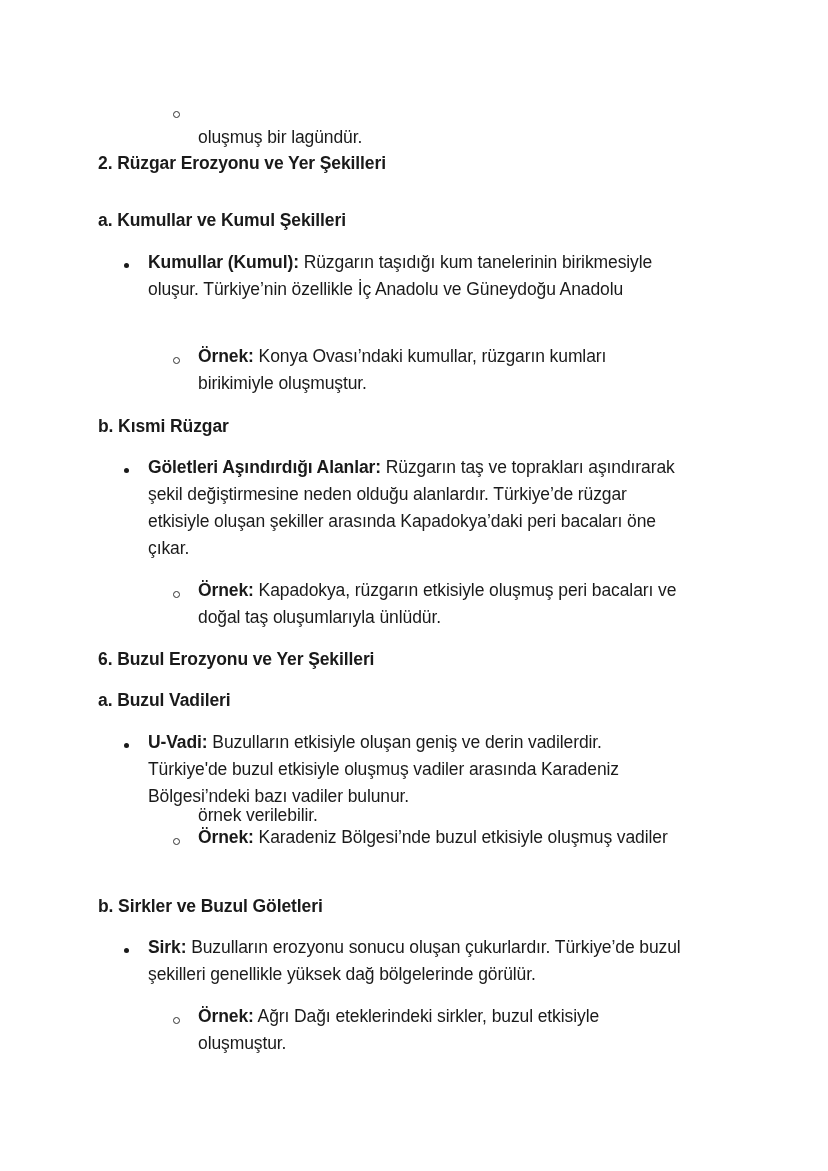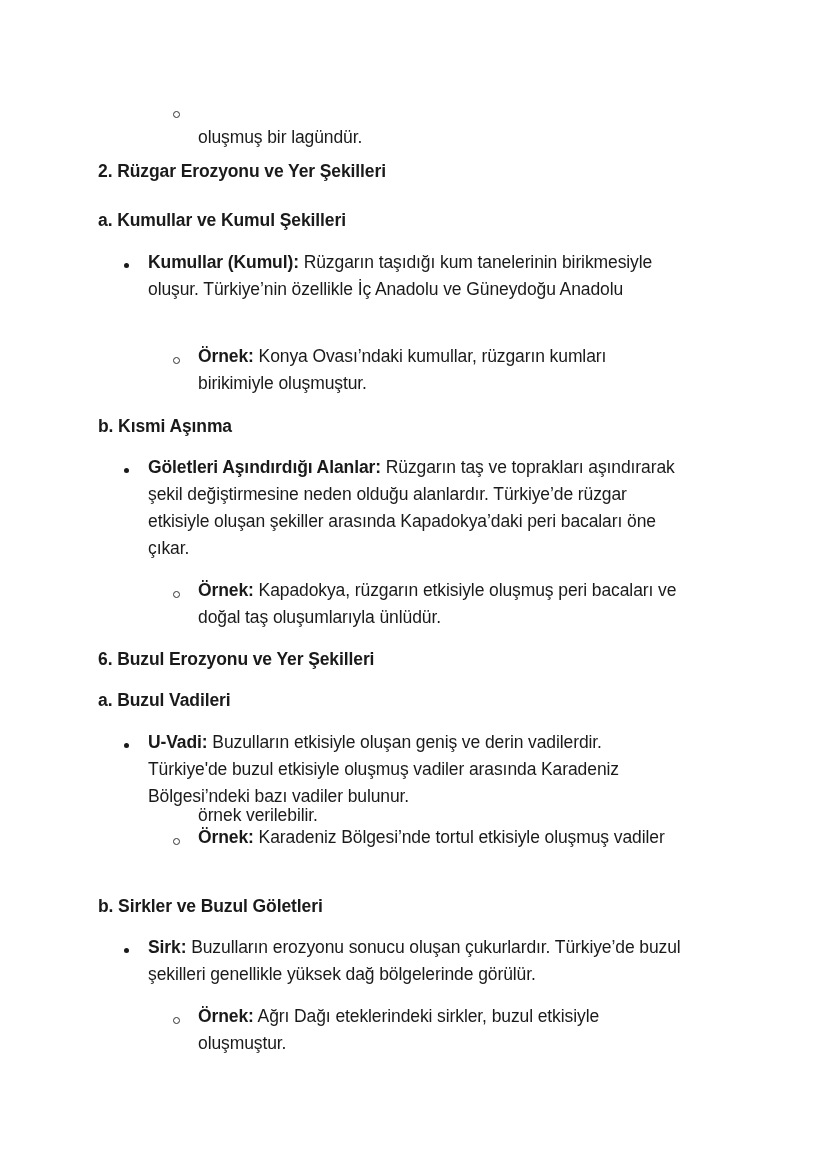--- a/index.html
+++ b/index.html
@@ -27,53 +27,53 @@
   .l2 { left: 198px; }
 </style>
 </head>
 <body>
 
 <div class="page">
 
   <span class="bullet-circle" style="top:111px"></span>
   <div class="line l2" style="top:124px">oluşmuş bir lagündür.</div>
 
-  <div class="line heading" style="top:158px">2. Rüzgar Erozyonu ve Yer Şekilleri</div>
+  <div class="line heading" style="top:150px">2. Rüzgar Erozyonu ve Yer Şekilleri</div>
   <div class="line heading" style="top:207px">a. Kumullar ve Kumul Şekilleri</div>
 
   <span class="bullet-dot" style="top:263px"></span>
   <div class="line l1" style="top:249px"><span class="b">Kumullar (Kumul):</span><span> Rüzgarın taşıdığı kum tanelerinin birikmesiyle</span></div>
   <div class="line l1" style="top:276px">oluşur. Türkiye’nin özellikle İç Anadolu ve Güneydoğu Anadolu</div>
 
   <span class="bullet-circle" style="top:357px"></span>
   <div class="line l2" style="top:343px"><span class="b">Örnek:</span><span> Konya Ovası’ndaki kumullar, rüzgarın kumları</span></div>
   <div class="line l2" style="top:370px">birikimiyle oluşmuştur.</div>
 
-  <div class="line heading" style="top:413px">b. Kısmi Aşınma</div>
+  <div class="line heading" style="top:413px">b. Kısmi Rüzgar</div>
 
   <span class="bullet-dot" style="top:468px"></span>
   <div class="line l1" style="top:454px"><span class="b">Göletleri Aşındırdığı Alanlar:</span><span> Rüzgarın taş ve toprakları aşındırarak</span></div>
   <div class="line l1" style="top:481px">şekil değiştirmesine neden olduğu alanlardır. Türkiye’de rüzgar</div>
   <div class="line l1" style="top:508px">etkisiyle oluşan şekiller arasında Kapadokya’daki peri bacaları öne</div>
   <div class="line l1" style="top:535px">çıkar.</div>
 
   <span class="bullet-circle" style="top:591px"></span>
   <div class="line l2" style="top:577px"><span class="b">Örnek:</span><span> Kapadokya, rüzgarın etkisiyle oluşmuş peri bacaları ve</span></div>
   <div class="line l2" style="top:604px">doğal taş oluşumlarıyla ünlüdür.</div>
 
   <div class="line heading" style="top:646px">6. Buzul Erozyonu ve Yer Şekilleri</div>
   <div class="line heading" style="top:687px">a. Buzul Vadileri</div>
 
   <span class="bullet-dot" style="top:743px"></span>
   <div class="line l1" style="top:729px"><span class="b">U-Vadi:</span><span> Buzulların etkisiyle oluşan geniş ve derin vadilerdir.</span></div>
   <div class="line l1" style="top:756px">Türkiye'de buzul etkisiyle oluşmuş vadiler arasında Karadeniz</div>
   <div class="line l1" style="top:783px">Bölgesi’ndeki bazı vadiler bulunur.</div>
 
   <span class="bullet-circle" style="top:838px"></span>
-  <div class="line l2" style="top:824px"><span class="b">Örnek:</span><span> Karadeniz Bölgesi’nde tortul etkisiyle oluşmuş vadiler</span></div>
+  <div class="line l2" style="top:824px"><span class="b">Örnek:</span><span> Karadeniz Bölgesi’nde buzul etkisiyle oluşmuş vadiler</span></div>
   <div class="line l2" style="top:802px">örnek verilebilir.</div>
 
   <div class="line heading" style="top:893px">b. Sirkler ve Buzul Göletleri</div>
 
   <span class="bullet-dot" style="top:948px"></span>
   <div class="line l1" style="top:934px"><span class="b">Sirk:</span><span> Buzulların erozyonu sonucu oluşan çukurlardır. Türkiye’de buzul</span></div>
   <div class="line l1" style="top:961px">şekilleri genellikle yüksek dağ bölgelerinde görülür.</div>
 
   <span class="bullet-circle" style="top:1017px"></span>
   <div class="line l2" style="top:1003px"><span class="b">Örnek:</span><span> Ağrı Dağı eteklerindeki sirkler, buzul etkisiyle</span></div>

